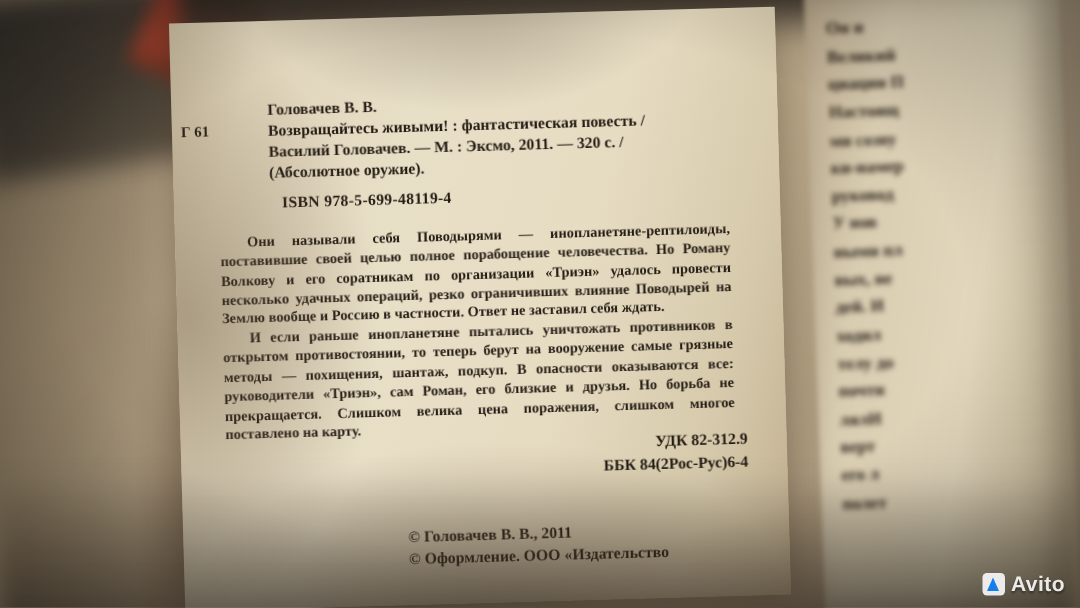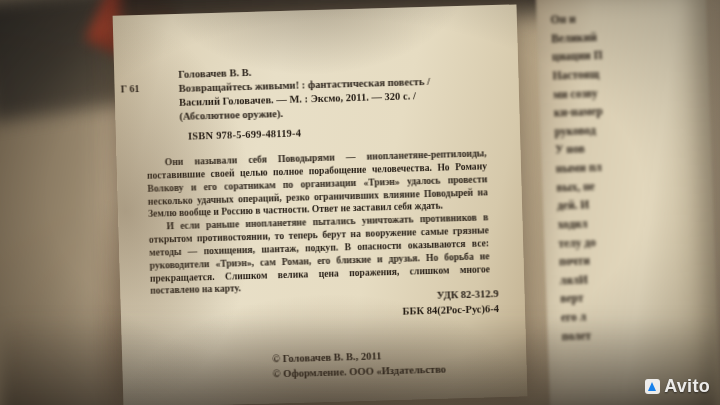--- a/index.html
+++ b/index.html
@@ -241,21 +241,21 @@
     top: 3px;
     width: 0;
     height: 0;
     border-left: 4.5px solid transparent;
     border-right: 4.5px solid transparent;
     border-bottom: 9px solid #0a84ff;
   }
   .wm-text {
     color: #ffffff;
     font-family: "Liberation Sans", sans-serif;
-    font-size: 18px;
+    font-size: 14px;
     font-weight: bold;
     letter-spacing: 0.3px;
     text-shadow: 0 1px 2px rgba(0,0,0,0.6);
   }
 
   
   .vignette {
     position: absolute;
     inset: 0;
     pointer-events: none;

